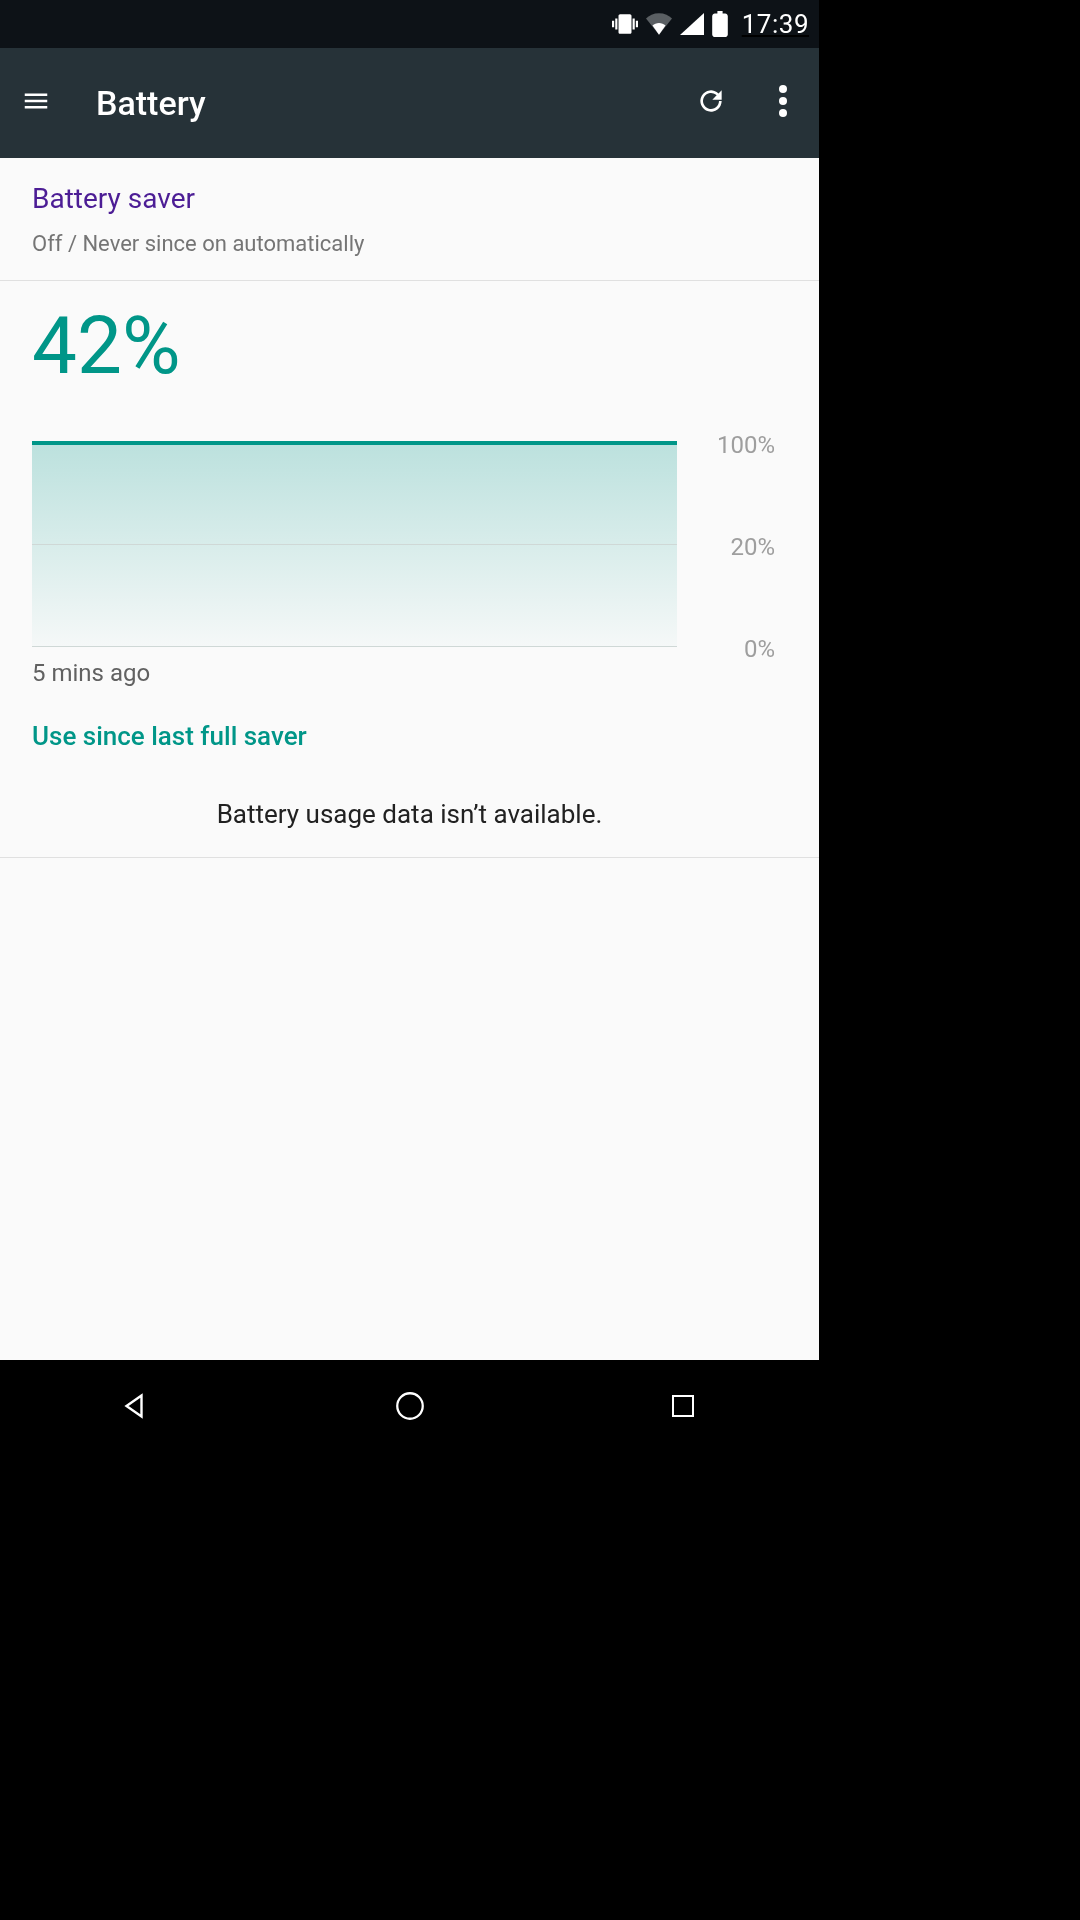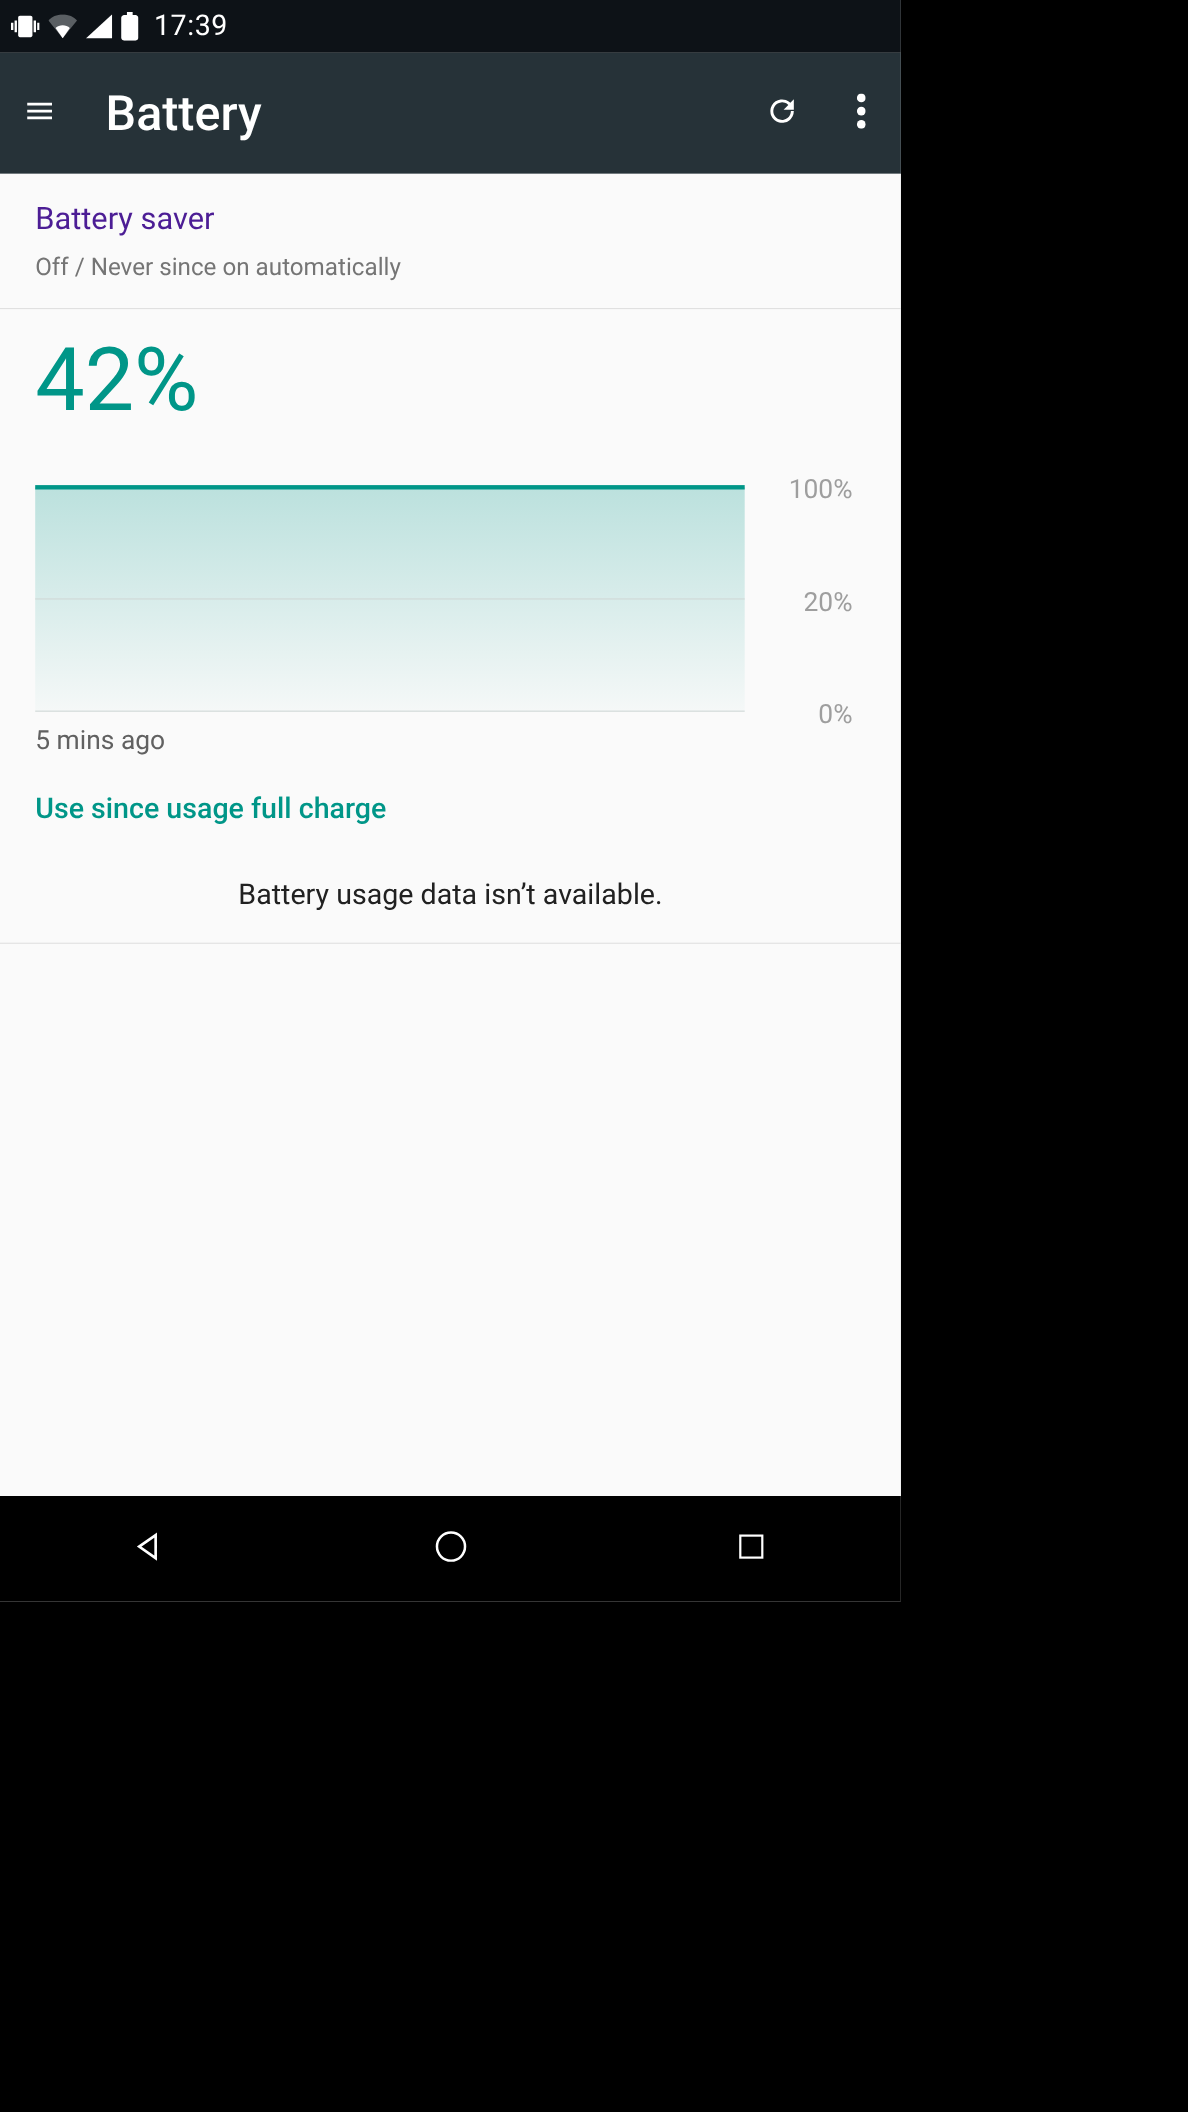--- a/index.html
+++ b/index.html
@@ -1,24 +1,24 @@
 <!DOCTYPE html>
 <html><head>
 <meta charset="utf-8">
 <style>
   * { margin: 0; padding: 0; box-sizing: border-box; font-family: Roboto, "Helvetica Neue", Arial, sans-serif; }
   html, body { width: 819px; height: 1456px; background: #000; }
   .screen { width: 819px; height: 1456px; background: #fafafa; display: flex; flex-direction: column; position: relative; }
 
-  .status-bar { height: 48px; background: #0d1217; display: flex; align-items: center; padding: 0 10px; gap: 8px; }
+  .status-bar { height: 48px; background: #0d1217; display: flex; align-items: center; justify-content: flex-end; padding: 0 10px; gap: 8px; text-decoration: underline; }
   .status-bar .clock { color: #fff; font-size: 26px; font-weight: 400; letter-spacing: 0.5px; margin-left: 6px; }
   .status-bar svg { display: block; }
 
   .app-bar { height: 110px; background: #263238; display: flex; align-items: center; padding: 0 12px; gap: 24px; }
-  .app-bar .title { color: #fff; font-size: 44px; font-weight: 500; flex: 1; margin-left: 12px; }
+  .app-bar .title { color: #fff; font-size: 34px; font-weight: 500; flex: 1; margin-left: 12px; }
   .icon-btn { width: 48px; height: 48px; display: flex; align-items: center; justify-content: center; cursor: pointer; }
 
   .content { flex: 1; background: #fafafa; overflow: hidden; }
 
   .row { padding: 24px 32px; }
   .row .primary { font-size: 28px; color: #4c1d95; margin-bottom: 16px; }
   .row .secondary { font-size: 22px; color: #757575; }
   .divider { height: 1px; background: #e0e0e0; width: 100%; }
 
   .battery-pct { font-size: 80px; color: #009688; font-weight: 400; padding: 18px 32px 24px; }
@@ -115,21 +115,21 @@
         <div class="line-top"></div>
         <div class="grid" style="top:103px;"></div>
         <div class="baseline"></div>
       </div>
       <div class="y-label" style="top:-10px;">100%</div>
       <div class="y-label" style="top:92px;">20%</div>
       <div class="y-label" style="top:194px;">0%</div>
       <div class="x-label">5 mins ago</div>
     </div>
 
-    <div class="section-header">Use since usage full charge</div>
+    <div class="section-header">Use since last full saver</div>
 
     <div class="unavailable">Battery usage data isn’t available.</div>
 
     <div class="divider"></div>
 
   </div>
 
   <div class="nav-bar">
     <div class="nav-btn">
       <span>

